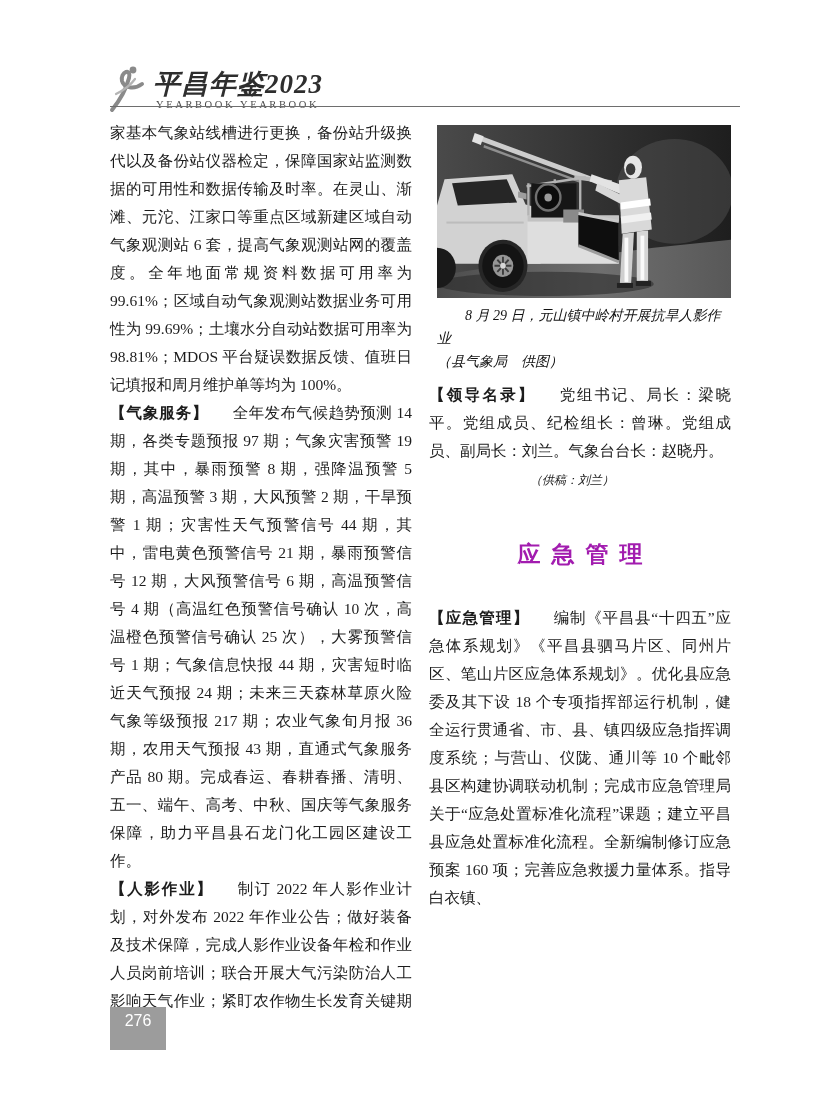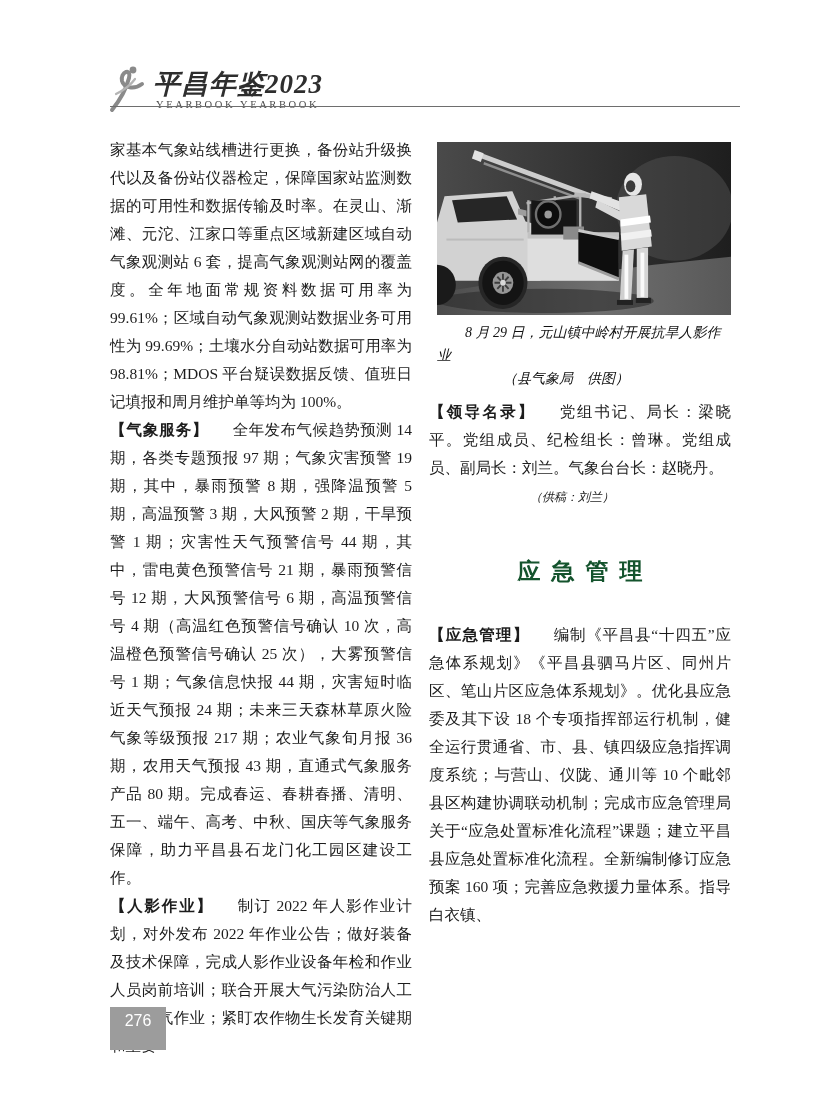--- a/index.html
+++ b/index.html
@@ -28,49 +28,49 @@
     font-family: "Liberation Serif", serif;
     font-size: 10.5px; letter-spacing: 2.6px; color: #4c4c4c; margin-left: 3px; margin-top: 1px;
   }
   .header-rule {
     position: absolute; left: 110px; top: 106px; width: 630px;
     border-top: 1.8px solid #6e6e6e;
   }
 
   
   .columns {
-    position: absolute; left: 110px; top: 136px; width: 630px;
+    position: absolute; left: 110px; top: 119px; width: 630px;
     display: flex; gap: 17px;
   }
   .col { width: 302px; }
   .body-text {
     font-size: 15.5px; line-height: 28px;
     text-align: justify;
   }
   .entry-label {
     font-family: "Liberation Sans", sans-serif;
     font-weight: bold; letter-spacing: 0.5px;
     margin-right: 1.55em;
   }
 
   
   .photo-fig { margin: 6px 0 8px; padding-left: 8px; }
   .photo-svg { display: block; width: 100%; height: 173px; background: #222; }
   .caption { font-style: italic; font-size: 14px; line-height: 23px; color: #111; margin-top: 6px; }
   .caption-main { text-indent: 2em; }
-  .caption-credit { text-align: center; padding-right: 36px; }
+  .caption-credit { text-align: left; padding-right: 36px; }
 
   .byline {
     font-style: italic; font-size: 12px; line-height: 30px;
     text-align: center; padding-right: 16px;
   }
 
   .section-heading {
     font-family: "Liberation Sans", sans-serif;
-    font-weight: bold; font-size: 23px; color: #14532d;
+    font-weight: bold; font-size: 23px; color: #a21caf;
     text-align: center; letter-spacing: 11px; text-indent: 11px;
     margin: 44px 0 34px 0;
   }
 
   
   .page-number {
     position: absolute; left: 110px; top: 1007px;
     width: 56px; height: 43px;
     background: #9c9c9c; color: #ffffff;
     font-family: "Liberation Sans", sans-serif;

